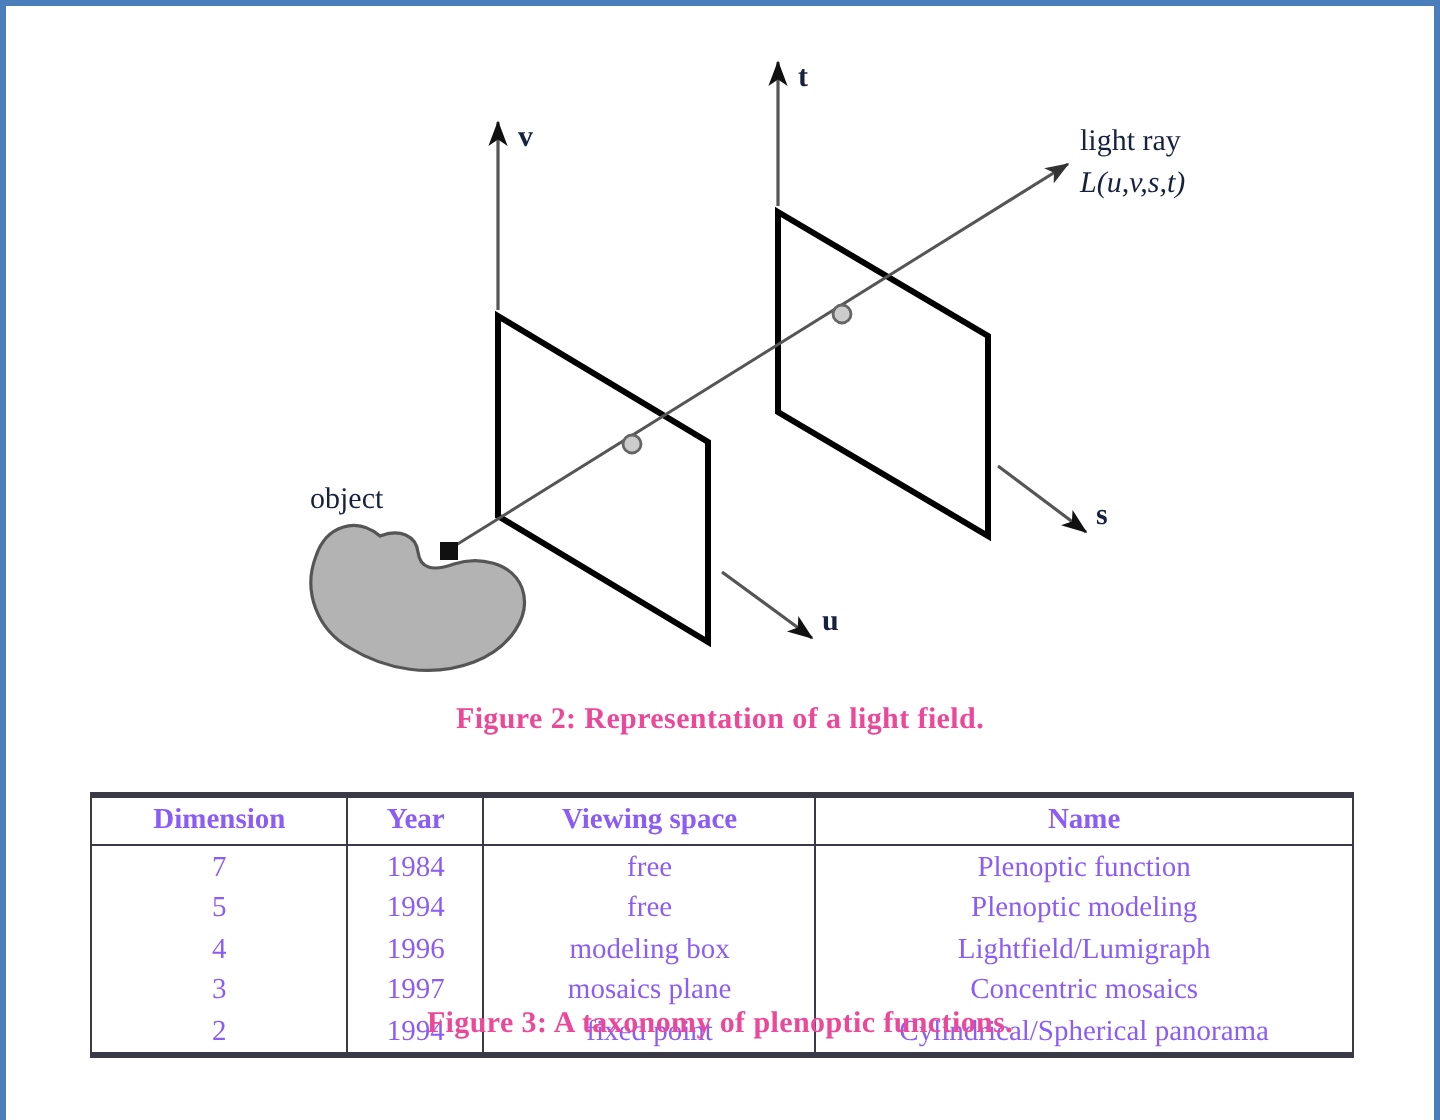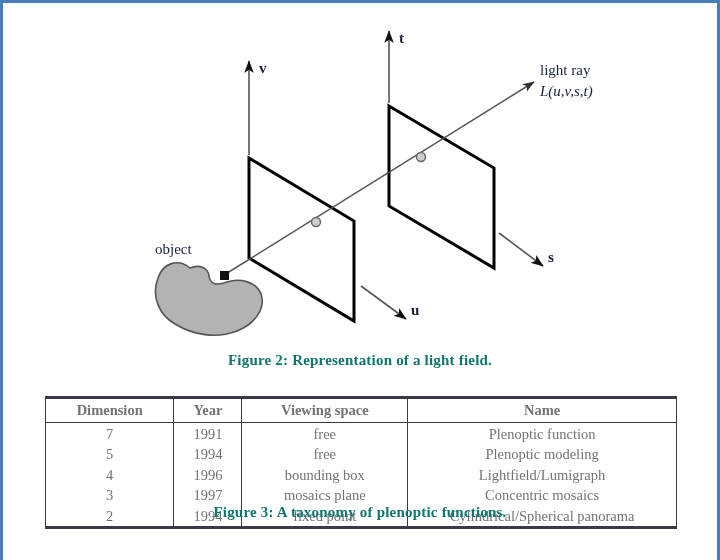--- a/index.html
+++ b/index.html
@@ -43,21 +43,21 @@
     height: 345px;
     display: block;
   }
   .fig-caption {
     position: absolute;
     width: 100%;
     text-align: center;
     font-family: "Liberation Serif", serif;
     font-size: 15px;
     font-weight: bold;
-    color: #0f766e;
+    color: #ec4899;
     letter-spacing: 0.2px;
   }
   #fig2-caption { top: 349px; }
 
   
   .axis-label {
     font-family: "Liberation Serif", serif;
     font-size: 15px;
     font-weight: bold;
     fill: #16213e;
@@ -91,21 +91,21 @@
     position: absolute;
     left: 42px;
     top: 8px;
     width: 632px;
   }
   table.taxonomy {
     border-collapse: collapse;
     width: 632px;
     font-family: "Liberation Serif", serif;
     font-size: 14.5px;
-    color: #737373;
+    color: #8b5cf6;
     background: #ffffff;
   }
   table.taxonomy th,
   table.taxonomy td {
     text-align: center;
     padding: 1px 4px;
     line-height: 1.28;
     border-left: 1.5px solid #3a3a46;
     border-right: 1.5px solid #3a3a46;
     white-space: nowrap;
@@ -226,34 +226,34 @@
           <tr>
             <th class="col-dim">Dimension</th>
             <th class="col-year">Year</th>
             <th class="col-view">Viewing space</th>
             <th class="col-name">Name</th>
           </tr>
         </thead>
         <tbody>
           <tr>
             <td>7</td>
-            <td>1991</td>
+            <td>1984</td>
             <td>free</td>
             <td>Plenoptic function</td>
           </tr>
           <tr>
             <td>5</td>
             <td>1994</td>
             <td>free</td>
             <td>Plenoptic modeling</td>
           </tr>
           <tr>
             <td>4</td>
             <td>1996</td>
-            <td>bounding box</td>
+            <td>modeling box</td>
             <td>Lightfield/Lumigraph</td>
           </tr>
           <tr>
             <td>3</td>
             <td>1997</td>
             <td>mosaics plane</td>
             <td>Concentric mosaics</td>
           </tr>
           <tr>
             <td>2</td>

